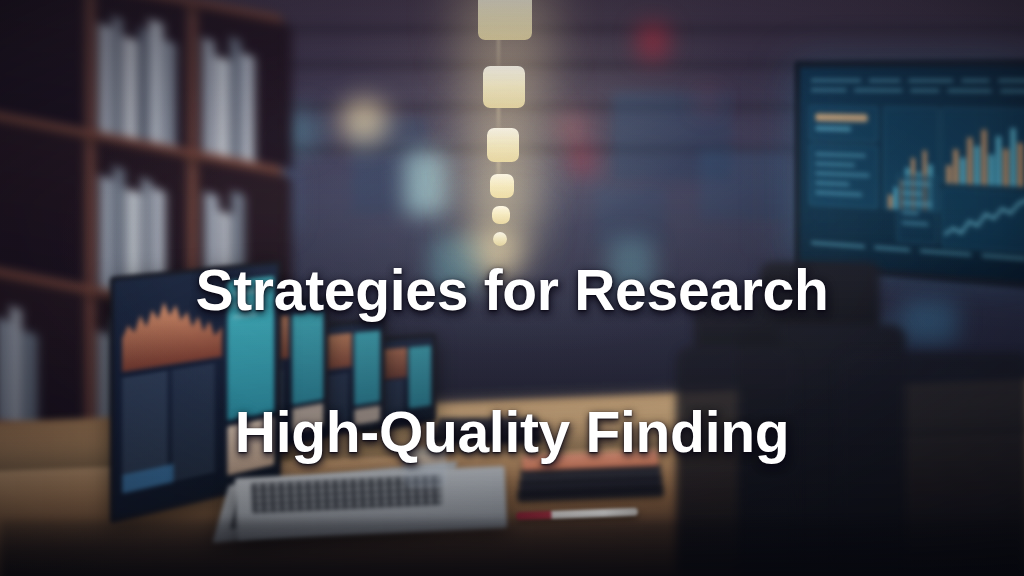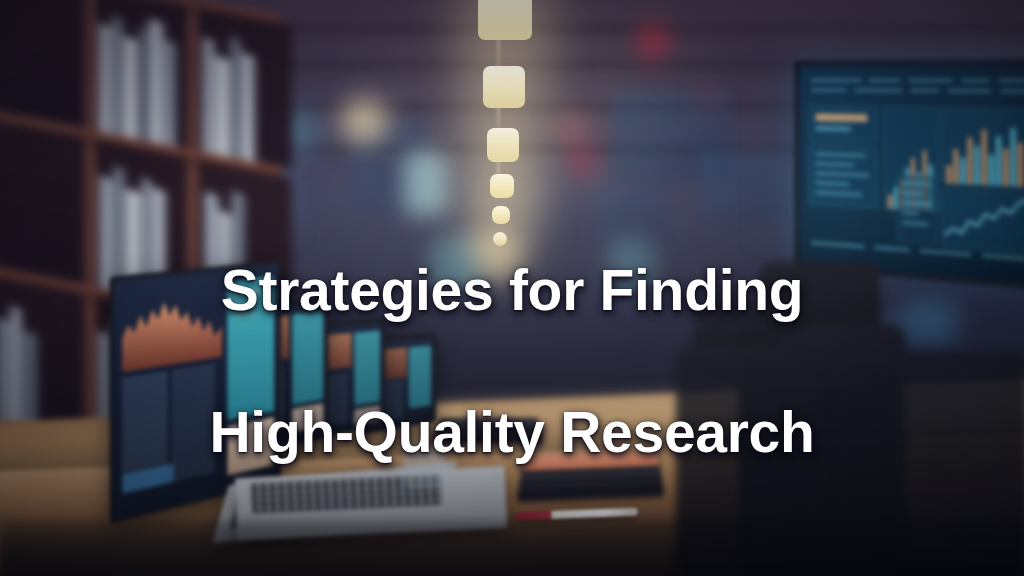--- a/index.html
+++ b/index.html
@@ -520,17 +520,17 @@
   <div class="chair" style="left:828px; top:352px; width:200px; height:230px; opacity:.9;">
     <div class="chairback" style="left:10px; top:0px; width:190px; height:230px; border-radius:10px;"></div>
   </div>
 
   <div id="deskshadow"></div>
 
   <div class="layer" id="grade"></div>
   <div class="layer" id="vignette"></div>
 
   <div id="headline">
-    <span class="hl-line">Strategies for Finding</span>
-    <span class="hl-line">High-Quality Research</span>
+    <span class="hl-line">Strategies for Research</span>
+    <span class="hl-line">High-Quality Finding</span>
   </div>
 
 </div>
 
 </body></html>

